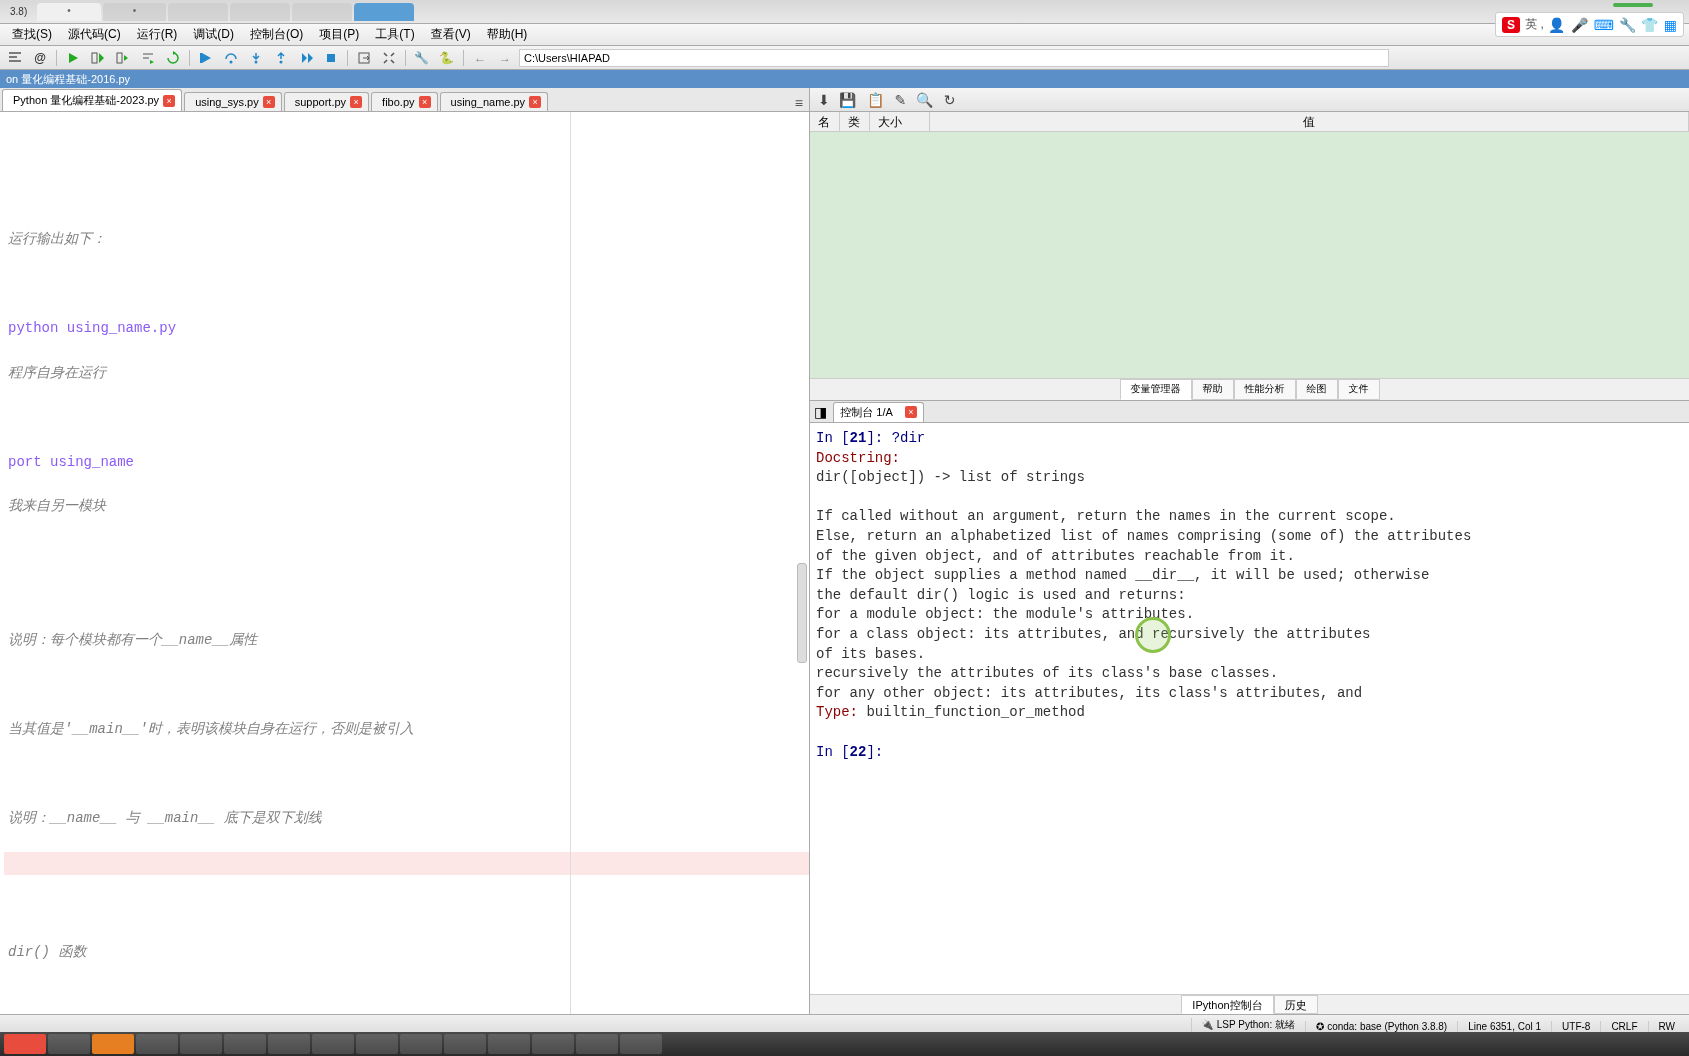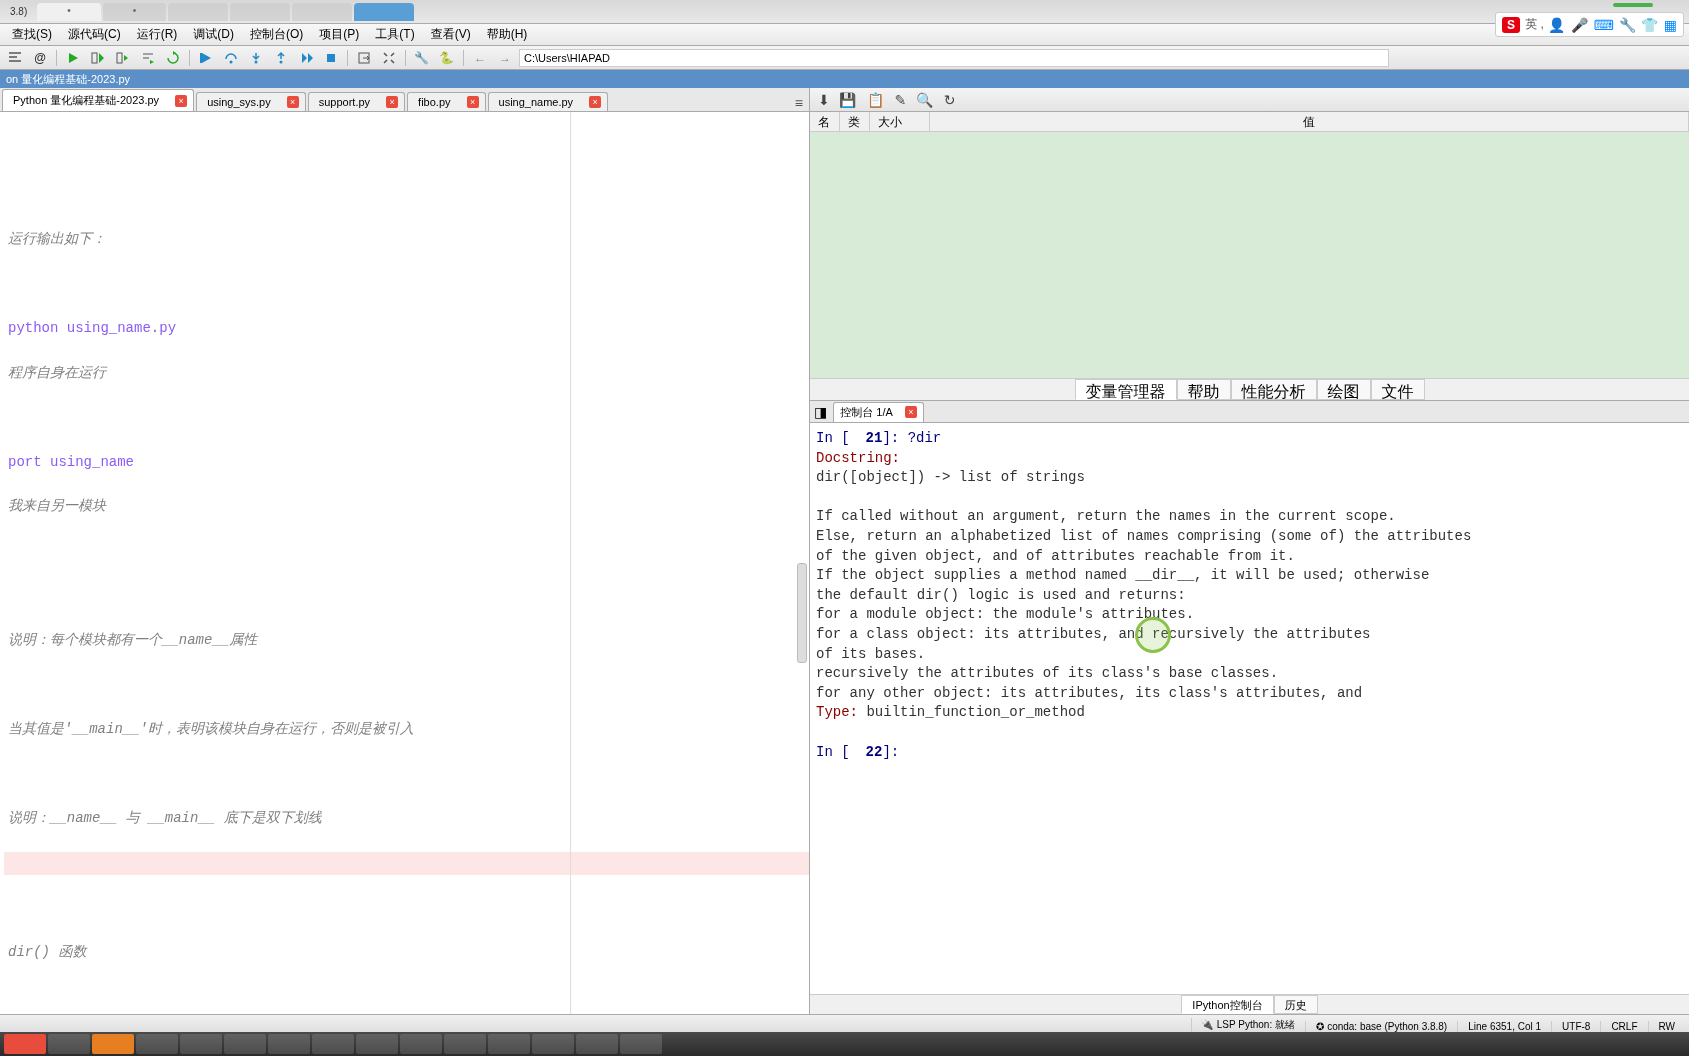--- a/index.html
+++ b/index.html
@@ -146,21 +146,21 @@
 }
 .file-tab {
   background: #f0f0f0;
   border: 1px solid #aaa;
   border-bottom: none;
   padding: 3px 6px 3px 10px;
   margin-right: 2px;
   font-size: 11px;
   display: flex;
   align-items: center;
-  gap: 16px;
+  gap: 4px;
   border-radius: 3px 3px 0 0;
 }
 .file-tab.active { background: #fff; }
 .close-x {
   background: #e74c3c;
   color: #fff;
   width: 12px; height: 12px;
   display: inline-flex;
   align-items: center; justify-content: center;
   font-size: 9px;
@@ -223,21 +223,21 @@
   height: 22px;
   background: #f0f0f0;
   display: flex;
   justify-content: center;
   border-top: 1px solid #ccc;
 }
 .right-tab {
   padding: 2px 10px;
   border: 1px solid #ccc;
   background: #f8f8f8;
-  font-size: 16px;
+  font-size: 10px;
   cursor: pointer;
 }
 .right-tab.active { background: #fff; border-bottom-color: #fff; }
 
 
 .console-pane {
   flex: 1;
   display: flex;
   flex-direction: column;
   border-top: 1px solid #aaa;
@@ -263,21 +263,21 @@
 .console-body {
   flex: 1;
   background: #fff;
   font-family: "Consolas", "Courier New", monospace;
   font-size: 14px;
   padding: 6px;
   overflow: auto;
   line-height: 1.4;
 }
 .prompt-in { color: #000080; }
-.prompt-num { color: #000080; font-weight: bold; margin-left: 16px; }
+.prompt-num { color: #000080; font-weight: bold; }
 .doc-red { color: #8b0000; }
 .doc-text { color: #333; }
 .console-cursor-hl {
   position: relative;
   display: inline-block;
 }
 .console-cursor-hl::after {
   content:'';
   position:absolute;
   width:30px; height:30px;
@@ -450,21 +450,21 @@
   <div class="tb-sep"></div>
   <div class="tb-btn">🔧</div>
   <div class="tb-btn" style="color:#3776ab;">🐍</div>
   <div class="tb-sep"></div>
   <div class="tb-btn" style="color:#888;">←</div>
   <div class="tb-btn" style="color:#888;">→</div>
   <input class="path-input" value="C:\Users\HIAPAD" style="">
 </div>
 
 <div class="file-path-bar">
-  <span>on  量化编程基础-2023.py</span>
+  <span>on  量化编程基础-2016.py</span>
 </div>
 
 <div class="main">
 
   <div class="editor-pane">
     <div class="file-tabs">
       <div class="file-tab active">
         <span>Python 量化编程基础-2023.py</span>
         <span class="close-x">×</span>
       </div>

